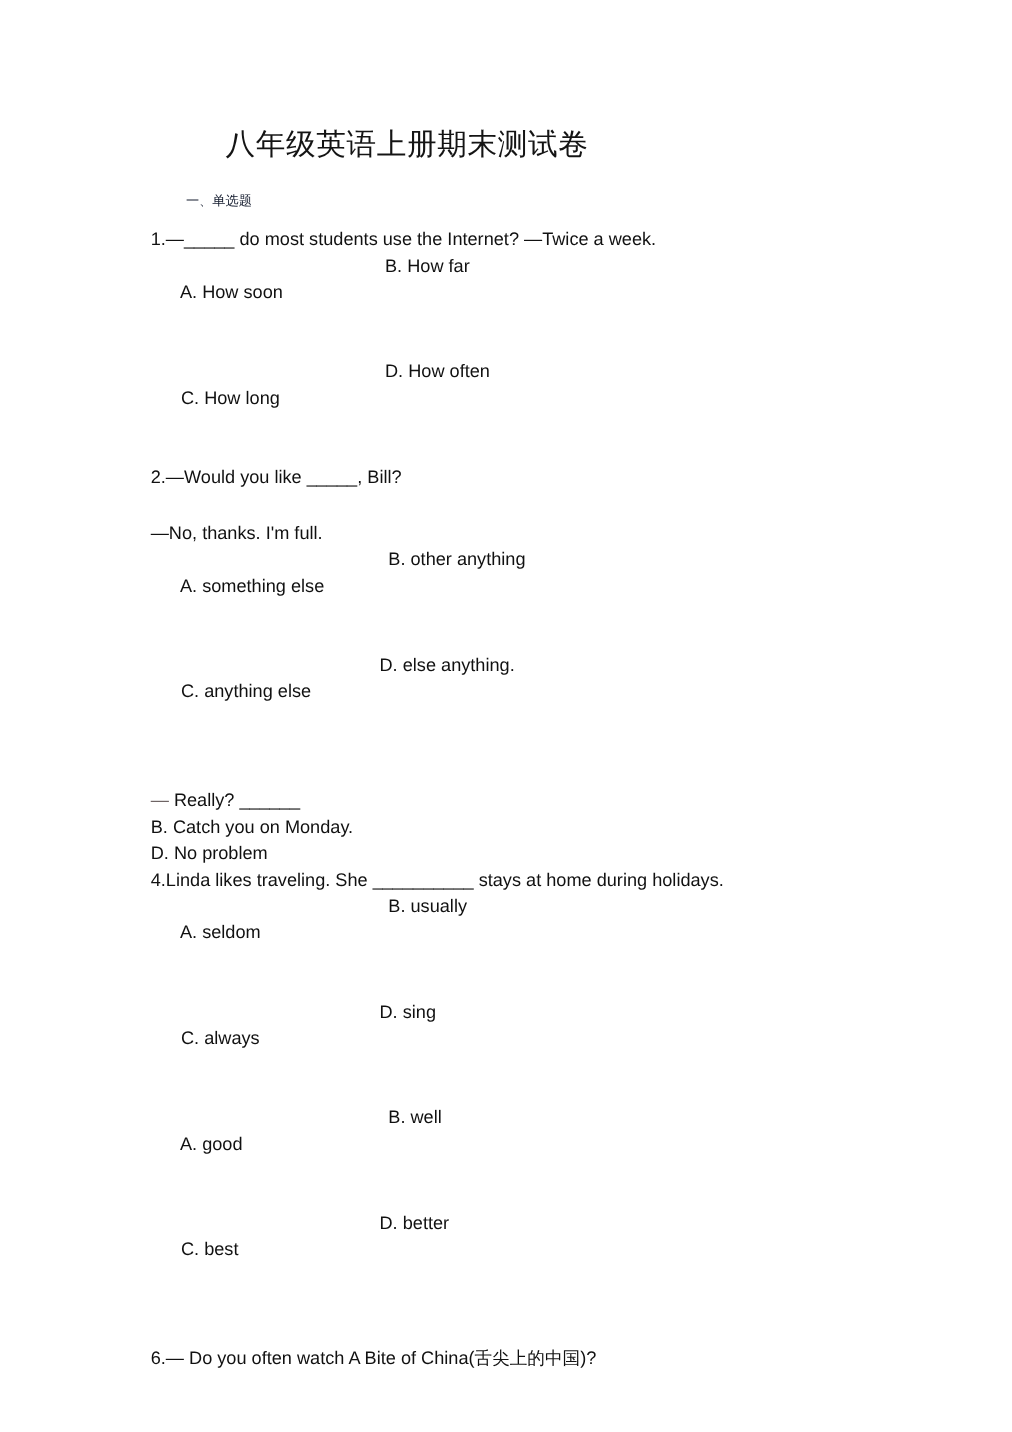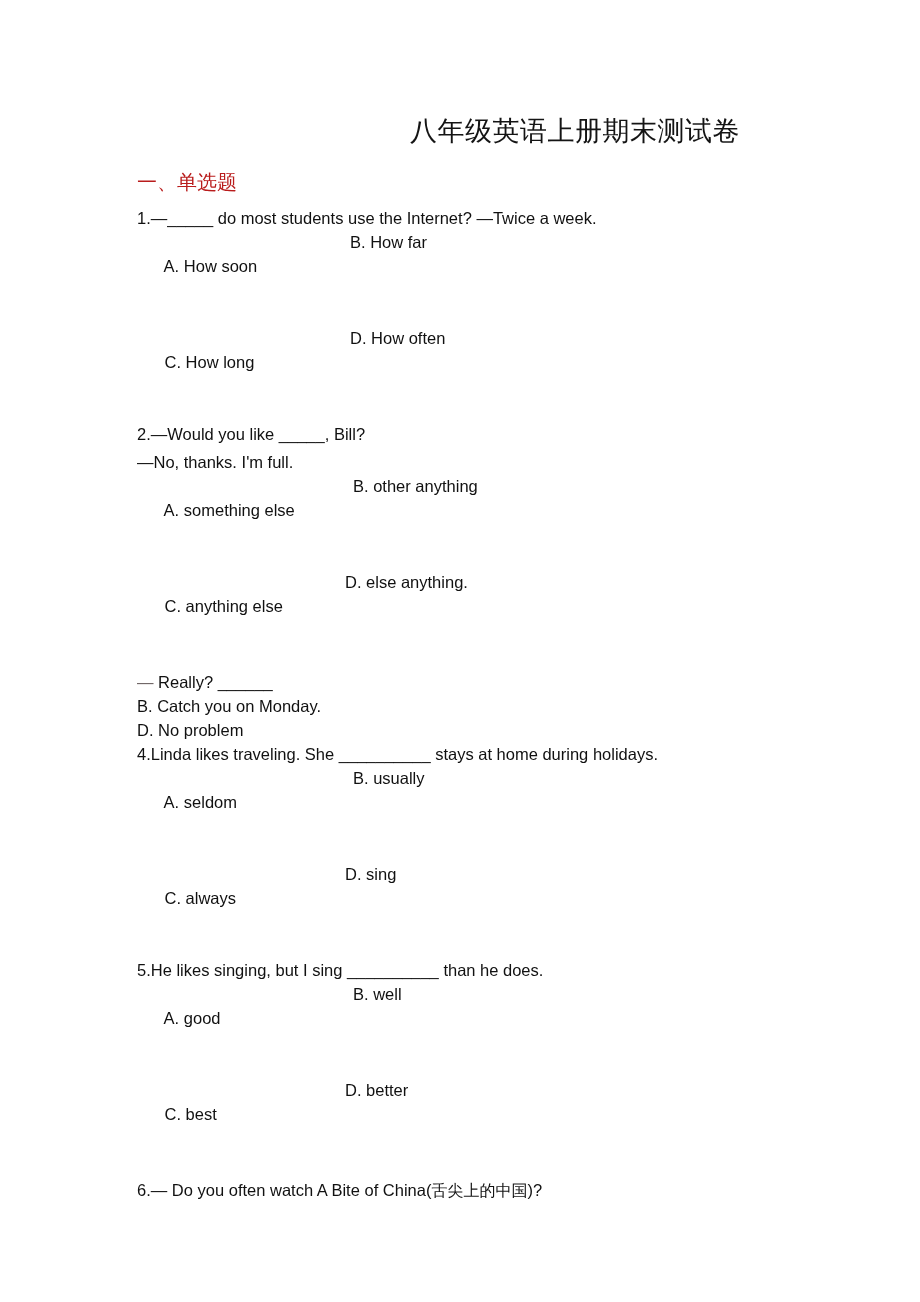--- a/index.html
+++ b/index.html
@@ -23,52 +23,53 @@
     width: 920px;
     height: 1302px;
     background: #ffffff;
   }
 
   .doc-title {
     position: absolute;
     top: 113px;
     left: 0;
     width: 740px;
-    text-align: right;
+    text-align: center;
     font-family: "DejaVu Serif", "Liberation Serif", serif;
     font-size: 27px;
     letter-spacing: 0.5px;
     color: #141414;
     white-space: nowrap;
   }
 
   .body-block {
     position: absolute;
     left: 137px;
     top: 172px;
     width: 740px;
   }
 
   .section-head {
     font-family: "DejaVu Serif", "Liberation Serif", serif;
-    font-size: 20px;
-    color: #b91c1c;
+    font-size: 12px;
+    color: #0f172a;
     line-height: 20px;
     margin-bottom: 14px;
+    margin-left: 32px;
   }
 
   .qline {
     font-size: 16.5px;
     line-height: 24px;
     color: #111111;
     white-space: pre;
   }
 
   .qline.gap-before {
-    margin-top: 4px;
+    margin-top: 27px;
   }
 
   .qline .cjk {
     font-family: "DejaVu Serif", "Liberation Serif", serif;
     font-size: 16px;
   }
 
   .qline .dash-light {
     color: #6e6464;
   }
@@ -130,21 +131,20 @@
     <div class="qline">4.Linda likes traveling. She __________ stays at home during holidays.</div>
     <div class="opt-row">
       <span>A. seldom</span>
       <span class="col-b shift1">B. usually</span>
     </div>
     <div class="opt-row">
       <span>C. always</span>
       <span class="col-b shift2">D. sing</span>
     </div>
 
-    <div class="qline">5.He likes singing, but I sing __________ than he does.</div>
     <div class="opt-row">
       <span>A. good</span>
       <span class="col-b shift1">B. well</span>
     </div>
     <div class="opt-row">
       <span>C. best</span>
       <span class="col-b shift2">D. better</span>
     </div>
 
     <div class="qline gap-before"><span>6.— Do you often watch A Bite of China(</span><span class="cjk">舌尖上的中国</span><span>)?</span></div>

